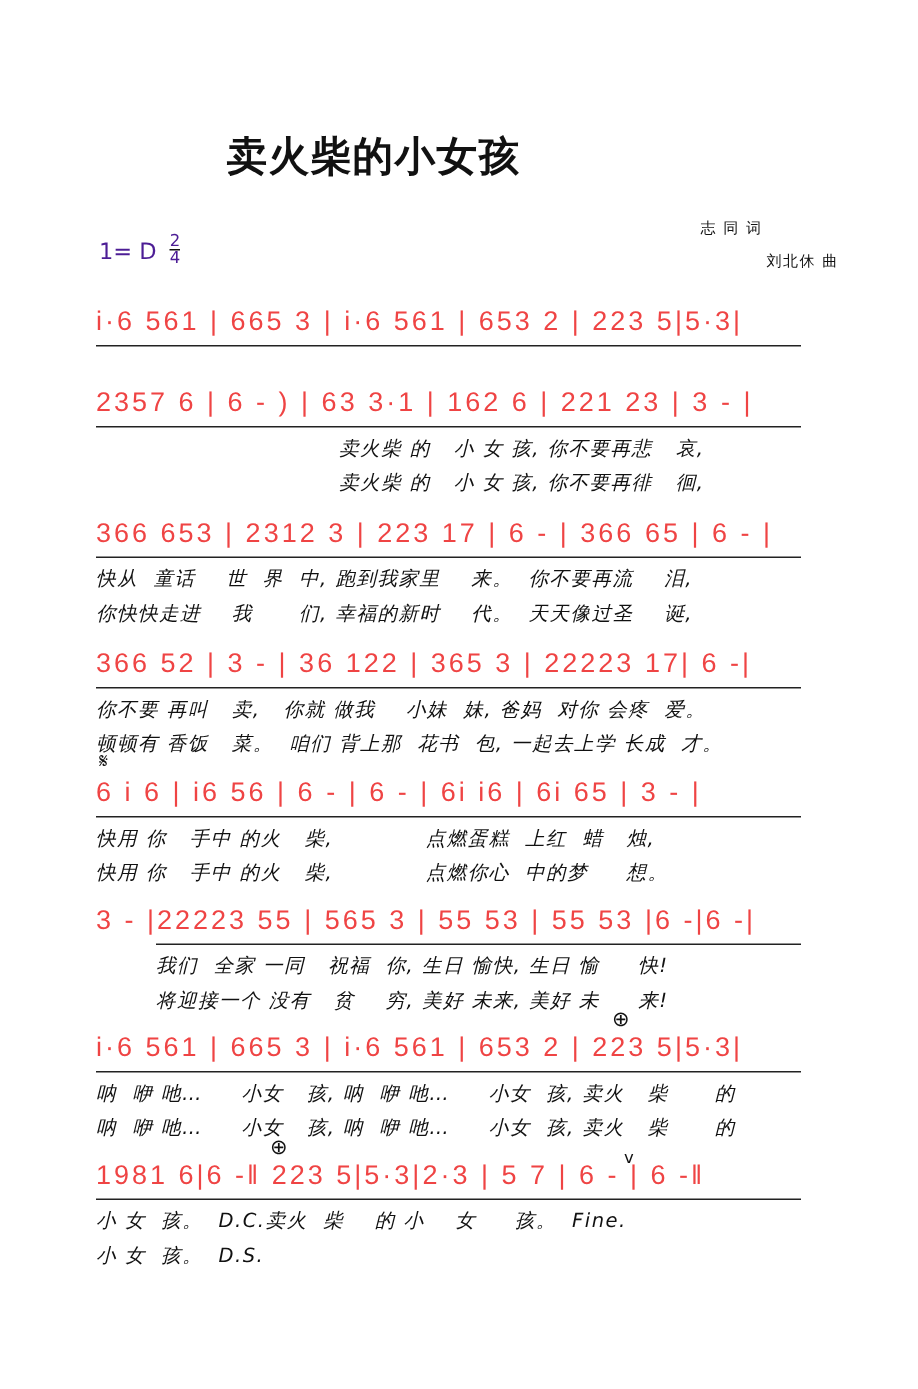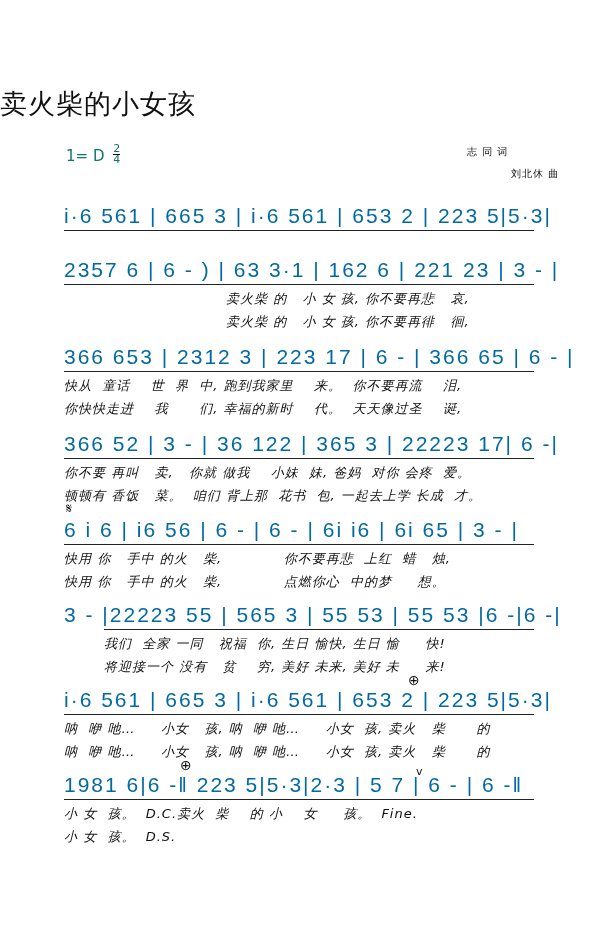--- a/index.html
+++ b/index.html
@@ -1,27 +1,27 @@
 <!DOCTYPE html>
 <html><head>
 <meta charset="utf-8">
 <style>
   html, body { margin:0; padding:0; background:#ffffff; }
   body { width:612px; height:926px; position:relative; overflow:hidden;
          font-family:"DejaVu Sans", "Liberation Sans", sans-serif; color:#1a1a1a; }
-  .title { position:absolute; left:0; width:498px; top:86px; 
-           font-size:27px; letter-spacing:1px; color:#111; }
-  .key { position:absolute; left:66px; top:146px; font-size:15px; color:#0f766e; }
+  .title { position:absolute; left:0; width:498px; top:86px; text-align:center;
+           font-size:27px; letter-spacing:1px; color:#111;font-weight:bold; }
+  .key { position:absolute; left:66px; top:158px; font-size:15px; color:#4c1d95; }
   .key .frac { display:inline-block; vertical-align:middle; text-align:center; font-size:11px; line-height:10px; margin-left:4px; position:relative; top:-2px;}
   .key .frac span { display:block; }
   .key .frac .top { border-bottom:1px solid #111; }
   .credit { position:absolute; left:467px; font-size:10px; color:#111; letter-spacing:1px; }
   .line { position:absolute; left:0; width:612px; }
   .seg { position:absolute; white-space:pre; }
-  .notes { font-family:"Liberation Sans", sans-serif; font-size:21px; letter-spacing:2px; color:#0369a1; }
+  .notes { font-family:"Liberation Sans", sans-serif; font-size:18px; letter-spacing:2px; color:#ef4444; }
   .lyric { font-size:13px; color:#111; letter-spacing:1px;font-style:italic; }
   .ul1 { position:absolute; height:1px; background:#222; }
   .sign { position:absolute; font-size:14px; color:#111; }
 </style>
 </head>
 <body>
 
 <div class="title">卖火柴的小女孩</div>
 
 <div class="key">
@@ -58,21 +58,21 @@
   <div class="seg notes" style="left:64px;">366 52 | 3 - | 36 122 | 365 3 | 22223 17| 6 -|</div>
   <div class="ul1" style="left:64px; top:26px; width:470px;"></div>
   <div class="seg lyric" style="left:64px; top:32px;">你不要 再叫   卖,   你就 做我    小妹  妹, 爸妈  对你 会疼  爱。</div>
   <div class="seg lyric" style="left:64px; top:55px;">顿顿有 香饭   菜。  咱们 背上那  花书  包, 一起去上学 长成  才。</div>
 </div>
 
 <div class="sign" style="left:66px; top:500px;">𝄋</div>
 <div class="line" style="top:518px;">
   <div class="seg notes" style="left:64px;">6 i 6 | i6 56 | 6 - | 6 - | 6i i6 | 6i 65 | 3 - |</div>
   <div class="ul1" style="left:64px; top:26px; width:470px;"></div>
-  <div class="seg lyric" style="left:64px; top:32px;">快用 你   手中 的火   柴,            你不要再悲  上红  蜡   烛,</div>
+  <div class="seg lyric" style="left:64px; top:32px;">快用 你   手中 的火   柴,            点燃蛋糕  上红  蜡   烛,</div>
   <div class="seg lyric" style="left:64px; top:55px;">快用 你   手中 的火   柴,            点燃你心  中的梦     想。</div>
 </div>
 
 <div class="line" style="top:603px;">
   <div class="seg notes" style="left:64px;">3 - |22223 55 | 565 3 | 55 53 | 55 53 |6 -|6 -|</div>
   <div class="ul1" style="left:104px; top:26px; width:430px;"></div>
   <div class="seg lyric" style="left:104px; top:32px;">我们  全家 一同   祝福  你, 生日 愉快, 生日 愉     快!</div>
   <div class="seg lyric" style="left:104px; top:55px;">将迎接一个 没有   贫    穷, 美好 未来, 美好 未     来!</div>
 </div>
 

